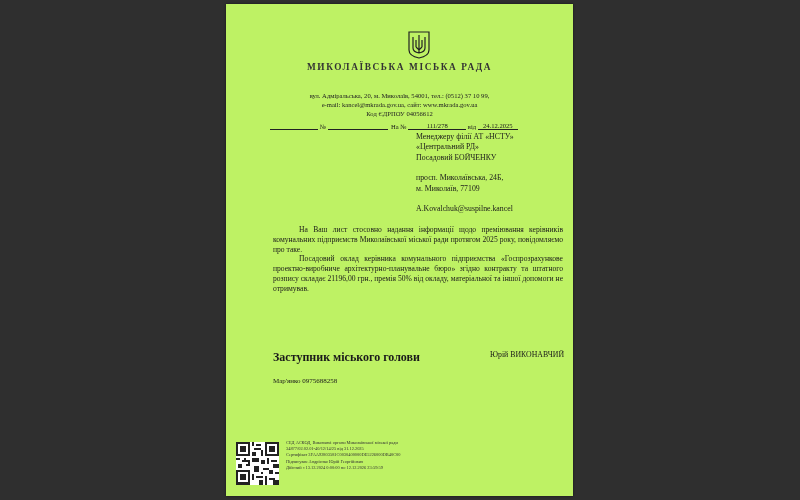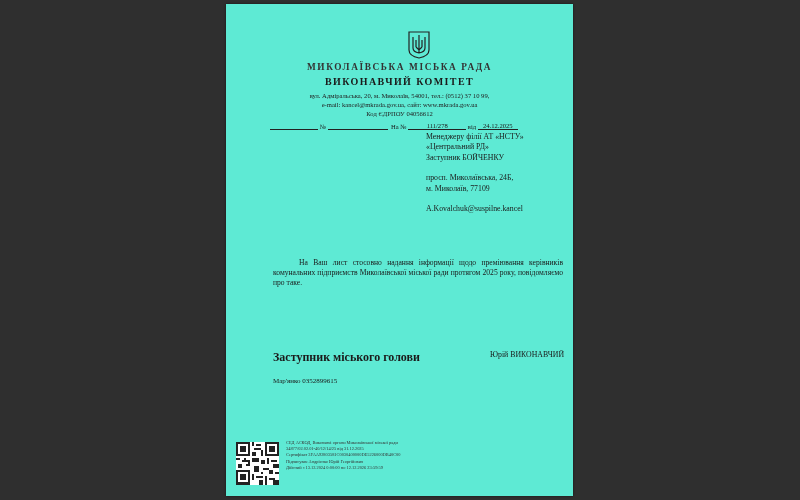--- a/index.html
+++ b/index.html
@@ -3,89 +3,89 @@
 <meta charset="utf-8">
 <style>
   html, body { margin: 0; padding: 0; }
   body {
     width: 800px; height: 500px; overflow: hidden;
     background: #2f2f2f; position: relative;
     font-family: "Liberation Serif", serif; color: #1a1a1a;
   }
   .page {
     position: absolute; left: 226px; top: 4px; width: 347px; height: 492px;
-    background: #5eead4; box-shadow: 0 0 2px rgba(0,0,0,0.6);
+    background: #bef264; box-shadow: 0 0 2px rgba(0,0,0,0.6);
   }
   .abs { position: absolute; }
   .crest { left: 182px; top: 27px; width: 22px; height: 28px; }
   .org { left: 0; width: 347px; text-align: center; }
   .org1 { top: 58px; font-size: 9.3px; letter-spacing: 1.6px; font-weight: bold; color: #333; }
   .org2 { top: 72px; font-size: 10px; letter-spacing: 1.4px; font-weight: bold; }
   .contact { left: 0; width: 347px; text-align: center; font-size: 6.6px; line-height: 9px; color: #222; top: 87px; }
   .reg { top: 118px; left: 44px; font-size: 6.6px; white-space: nowrap; }
   .line { display: inline-block; border-bottom: 0.8px solid #222; height: 7px; vertical-align: bottom; text-align: center; }
-  .addr { left: 200px; top: 128px; font-size: 7.8px; line-height: 10.4px; }
+  .addr { left: 190px; top: 128px; font-size: 7.8px; line-height: 10.4px; }
   .addr div { white-space: nowrap; }
   .gap { height: 10px; }
-  .body-text { left: 47px; width: 290px; top: 221px; font-size: 7.6px; line-height: 9.8px; text-align: justify; margin-top: 33px; }
+  .body-text { left: 47px; width: 290px; top: 221px; font-size: 7.6px; line-height: 9.8px; text-align: justify; }
   .body-text p { margin: 0; text-indent: 26px; }
   .sign-role { left: 47px; top: 346px; font-size: 12px; font-weight: bold; }
   .sign-name { left: 264px; top: 346px; font-size: 7.8px; }
   .exec { left: 47px; top: 373px; font-size: 7px; }
   .qr { left: 10px; top: 437px; width: 43px; height: 44px; }
   .esig { left: 60px; top: 436px; font-size: 4.4px; line-height: 6.2px; color: #333; white-space: nowrap; }
 </style>
 </head>
 <body>
 
 <div class="page">
 
   <svg class="abs crest" viewBox="0 0 22 28">
     <path d="M1 1 H21 V19 Q21 25 11 27 Q1 25 1 19 Z" fill="none" stroke="#222" stroke-width="1.2"></path>
     <path d="M11 4 V22 M5 6 V17 Q5 21 11 22 Q17 21 17 17 V6 M8 9 V16 M14 9 V16 M8 16 L11 19 L14 16" fill="none" stroke="#222" stroke-width="1.2"></path>
   </svg>
 
   <div class="abs org org1">МИКОЛАЇВСЬКА МІСЬКА РАДА</div>
-  <div class="abs org org2">ВИКОНАВЧИЙ КОМІТЕТ</div>
 
   <div class="abs contact">
     <div>вул. Адміральська, 20, м. Миколаїв, 54001, тел.: (0512) 37 10 99,</div>
     <div>e-mail: kancel@mkrada.gov.ua, сайт: www.mkrada.gov.ua</div>
     <div>Код ЄДРПОУ 04056612</div>
   </div>
 
   <div class="abs reg">
     <span class="line" style="width:48px"></span>
     <span>№</span>
     <span class="line" style="width:60px"></span>
     &nbsp;<span>На №</span>
     <span class="line" style="width:58px">111/278</span>
     <span>від</span>
     <span class="line" style="width:40px">24.12.2025</span>
   </div>
 
   <div class="abs addr">
     <div>Менеджеру філії АТ «НСТУ»</div>
     <div>«Центральний РД»</div>
-    <div>Заступник БОЙЧЕНКУ</div>
+    <div>Посадовий БОЙЧЕНКУ</div>
     <div class="gap"></div>
     <div>просп. Миколаївська, 24Б,</div>
     <div>м. Миколаїв, 77109</div>
     <div class="gap"></div>
     <div>A.Kovalchuk@suspilne.kancel</div>
   </div>
 
   <div class="abs body-text">
     <p>На Ваш лист стосовно надання інформації щодо преміювання керівників комунальних підприємств Миколаївської міської ради протягом 2025 року, повідомляємо про таке.</p>
+    <p>Посадовий оклад керівника комунального підприємства «Госпрозрахункове проектно-виробниче архітектурно-планувальне бюро» згідно контракту та штатного розпису складає 21196,00 грн., премія 50% від окладу, матеріальної та іншої допомоги не отримував.</p>
   </div>
 
   <div class="abs sign-role">Заступник міського голови</div>
   <div class="abs sign-name">Юрій ВИКОНАВЧИЙ</div>
 
-  <div class="abs exec">Мар'янко 0352899615</div>
+  <div class="abs exec">Мар'янко 0975688258</div>
 
   <svg class="abs qr" viewBox="0 0 21 21" shape-rendering="crispEdges">
     <rect x="0" y="0" width="21" height="21" fill="#fff"></rect>
     <g fill="#222">
       <rect x="0" y="0" width="7" height="7"></rect>
         <rect x="1" y="1" width="5" height="5" fill="#fff"></rect>
         <rect x="2" y="2" width="3" height="3"></rect>
       <rect x="14" y="0" width="7" height="7"></rect>
         <rect x="15" y="1" width="5" height="5" fill="#fff"></rect>
         <rect x="16" y="2" width="3" height="3"></rect>

